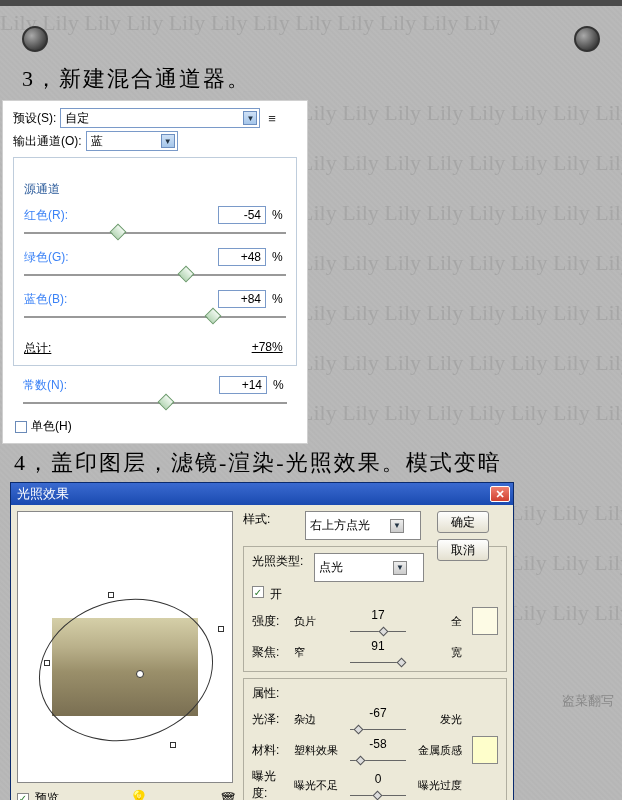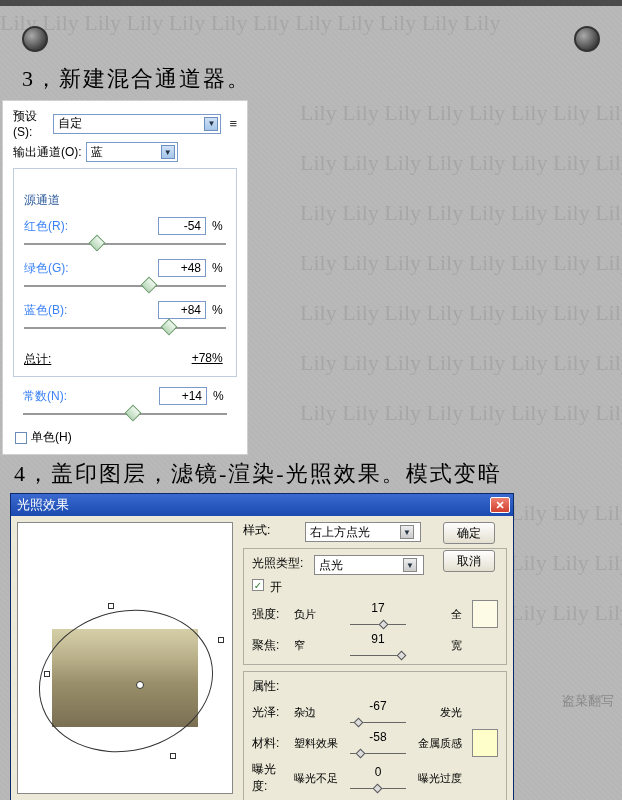--- a/index.html
+++ b/index.html
@@ -9,21 +9,21 @@
 .watermark-line { position: absolute; width: 100%; white-space: nowrap; }
 .page-content { position: relative; z-index: 2; }
 .page-top-border { height: 6px; background: #4a4a4a; }
 .rivet { position: absolute; width: 26px; height: 26px; border-radius: 50%; background: radial-gradient(circle at 35% 35%, #aaa, #444 70%, #222); border: 2px solid #333; z-index: 3; }
 .rivet-left { top: 26px; left: 22px; }
 .rivet-right { top: 26px; right: 22px; }
 .heading { font-size: 22px; font-family: SimSun, serif; padding: 58px 0 6px 22px; color: #000; letter-spacing: 2px; }
 .heading2 { font-size: 22px; font-family: SimSun, serif; padding: 4px 0 4px 14px; color: #000; letter-spacing: 2px; }
 
 
-.panel1 { width: 246px; background: #fff; padding: 4px 10px 8px 10px; margin-left: 2px; border: 1px solid #d0d0d0; }
+.panel1 { width: 306px; background: #fff; padding: 4px 10px 8px 10px; margin-left: 2px; border: 1px solid #d0d0d0; }
 .row { display: flex; align-items: center; margin: 3px 0; }
 .lbl { color: #000; }
 .sel { border: 1px solid #7a9ac9; background: #fff; height: 20px; display: inline-flex; align-items: center; justify-content: space-between; padding: 0 2px 0 4px; }
 .sel .arrow { width: 14px; height: 14px; background: linear-gradient(#cfe1f6,#a5c6ea); border: 1px solid #6d8fc0; display: inline-flex; align-items: center; justify-content: center; font-size: 8px; color: #234; }
 .bars-icon { margin-left: 8px; font-size: 13px; color: #333; }
 .fieldset { border: 1px solid #bfcddc; margin-top: 6px; padding: 24px 10px 8px 10px; }
 .fieldset-title { color: #2a5a9a; font-size: 12px; margin-left: -4px; margin-top: -15px; background: #fff; display: inline-block; padding: 0 4px; }
 .srow { display: flex; align-items: center; justify-content: space-between; margin-top: 8px; }
 .srow .nm { color: #3b82f6; }
 .srow .val { display: flex; align-items: center; gap: 6px; }
@@ -47,35 +47,35 @@
 .preview-img { position: absolute; left: 34px; top: 106px; width: 146px; height: 98px; background: linear-gradient(180deg, #d5cfa8 0%, #b9b08a 30%, #9a8f6a 55%, #7a6f52 100%); }
 .preview-ellipse { position: absolute; left: 20px; top: 88px; width: 176px; height: 140px; border: 1px solid #333; border-radius: 50%; transform: rotate(-14deg); }
 .preview-handle { position: absolute; width: 6px; height: 6px; background: #fff; border: 1px solid #333; }
 .preview-center { position: absolute; left: 118px; top: 158px; width: 8px; height: 8px; background: #fff; border: 1px solid #333; border-radius: 50%; }
 .preview-footer { display: flex; align-items: center; gap: 6px; margin-top: 6px; }
 .bulb-icon { font-size: 16px; }
 .trash-icon { font-size: 14px; }
 .settings-col { flex: 1; display: flex; flex-direction: column; gap: 4px; }
 .srow2 { display: flex; gap: 6px; }
 .srow2 .slbl { width: 56px; text-align: left; }
-.sel2 { border: 1px solid #888; background: #fff; height: 20px; display: inline-flex; align-items: center; justify-content: space-between; padding: 0 6px 0 4px; flex: 1; }
+.sel2 { border: 1px solid #888; background: #fff; height: 29px; display: inline-flex; align-items: center; justify-content: space-between; padding: 0 16px 0 4px; flex: 1; }
 .sel2 .arrow2 { width: 14px; height: 14px; background: linear-gradient(#eee,#ccc); border: 1px solid #888; display: inline-flex; align-items: center; justify-content: center; font-size: 8px; color: #234; }
 .btn { height: 22px; padding: 0 12px; background: linear-gradient(#fefefe,#e4e0d0); border: 1px solid #888; border-radius: 3px; display: inline-flex; align-items: center; justify-content: center; min-width: 52px; }
 .group { border: 1px solid #b0aea0; padding: 6px 8px; margin-top: 2px; }
 .prow { display: flex; align-items: center; gap: 4px; margin-top: 4px; }
 .prow .plbl { width: 38px; }
 .prow .pleft { width: 52px; font-size: 11px; }
 .prow .pmid { flex: 1; text-align: center; position: relative; }
 .prow .pright { width: 52px; font-size: 11px; text-align: right; }
 .mini-track { position: relative; height: 12px; }
 .mini-line { position: absolute; left: 0; right: 0; bottom: 2px; height: 1px; background: #666; }
 .mini-thumb { position: absolute; bottom: -1px; width: 7px; height: 7px; background: #ddd; border: 1px solid #555; transform: translateX(-4px) rotate(45deg); }
 .swatch { width: 26px; height: 28px; border: 1px solid #888; }
 .chk2 { width: 12px; height: 12px; border: 1px solid #888; display: inline-flex; align-items: center; justify-content: center; font-size: 10px; color: #2a7a2a; background: #fff; }
-.right-btns { position: absolute; right: 18px; top: 28px; display: flex; flex-direction: column; gap: 6px; }
+.right-btns { position: absolute; right: 24px; top: 28px; display: flex; flex-direction: column; gap: 6px; }
 .wm-copy { position: absolute; right: 8px; bottom: 90px; color: #888; font-size: 13px; z-index: 1; }
 </style>
 </head>
 <body>
 
 <div class="bg-texture"></div>
 <div class="watermark-layer">
   <div class="watermark-line" style="top:10px">Lily Lily Lily Lily Lily Lily Lily Lily Lily Lily Lily Lily</div>
   <div class="watermark-line" style="top:100px;left:300px">Lily Lily Lily Lily Lily Lily Lily Lily Lily Lily Lily Lily</div>
   <div class="watermark-line" style="top:150px;left:300px">Lily Lily Lily Lily Lily Lily Lily Lily Lily Lily Lily Lily</div>

